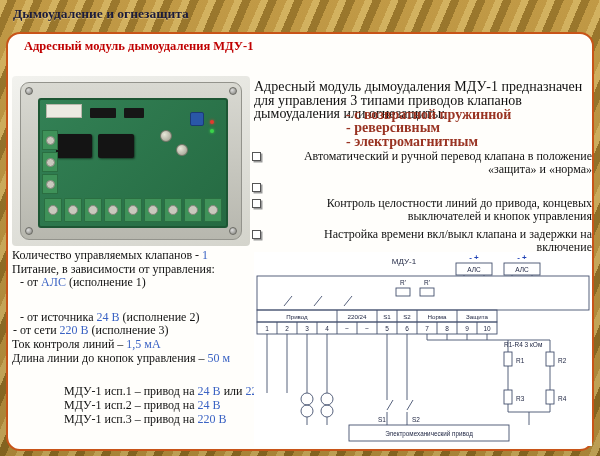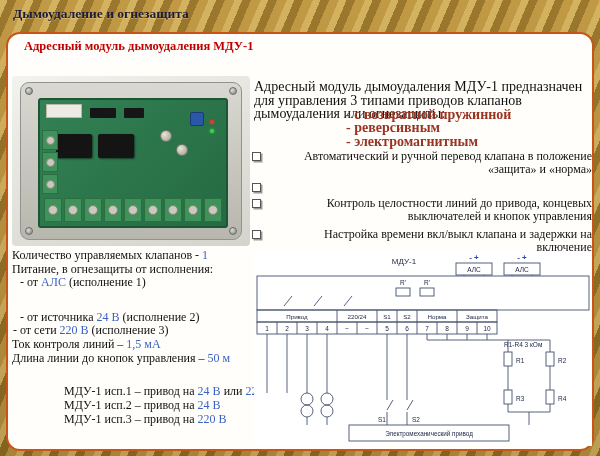--- a/index.html
+++ b/index.html
@@ -125,21 +125,21 @@
       <span>Контроль целостности линий до привода, концевых выключателей и кнопок управления</span>
     </div>
     <div class="feat">
       <span class="cb"></span>
       <span>Настройка времени вкл/выкл клапана и задержки на включение</span>
     </div>
   </div>
 
   <div class="specs">
     <div class="line"><span>Количество управляемых клапанов - </span><span class="v">1</span></div>
-    <div class="line">Питание, в огнезащиты от исполнения:</div>
+    <div class="line">Питание, в зависимости от управления:</div>
     <div class="line" style="margin-left:8px;"><span>- от </span><span class="v">АЛС</span><span> (исполнение 1)</span></div>
     <div class="line" style="margin-left:8px;margin-top:21px;"><span>- от источника </span><span class="v">24 В</span><span> (исполнение 2)</span></div>
     <div class="line" style="margin-left:1px;"><span>- от сети </span><span class="v">220 В</span><span> (исполнение 3)</span></div>
     <div class="line"><span>Ток контроля линий – </span><span class="v">1,5 мА</span></div>
     <div class="line"><span>Длина линии до кнопок управления – </span><span class="v">50 м</span></div>
   </div>
 
   <div class="versions">
     <div><span>МДУ-1 исп.1 – привод на </span><span class="v">24 В</span><span> или  </span><span class="v">220 В</span></div>
     <div><span>МДУ-1 исп.2 – привод на </span><span class="v">24 В</span></div>

